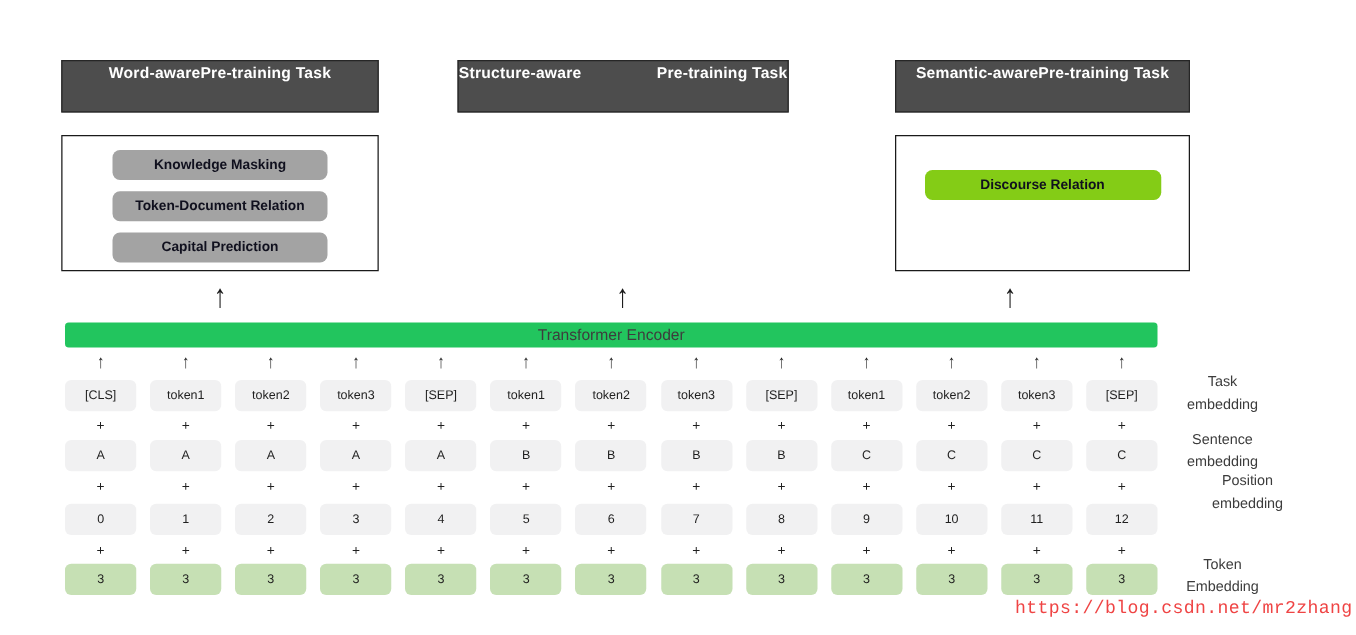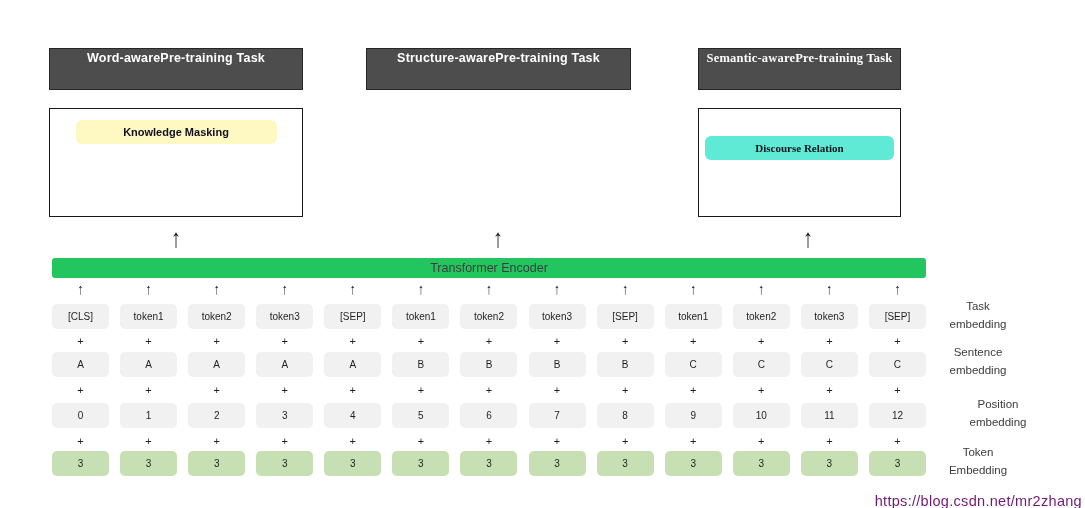--- a/index.html
+++ b/index.html
@@ -19,33 +19,33 @@
     text-align:center;display:flex;flex-direction:row;justify-content:center;
     letter-spacing:.2px;
   }
   .task-body{
     position:absolute;top:108px;height:109px;
     background:#ffffff;border:1.6px solid #1a1a1a;
     box-sizing:border-box;
     display:flex;flex-direction:column;align-items:center;
   }
   .hdr-word,.body-word{left:49px;width:254px;}
-  .hdr-structure,.body-structure{left:366px;width:265px;}
-  .hdr-semantic,.body-semantic{left:698px;width:203px;font-family:Liberation Serif, serif;}
+  .hdr-structure,.body-structure{left:366px;width:265px;justify-content:space-between;}
+  .hdr-semantic,.body-semantic{left:716px;width:236px;}
   .body-word{padding-top:11px;}
   .body-structure,.body-semantic{padding-top:27px;}
   .pill{
     height:24px;border-radius:6px;
     display:flex;align-items:center;justify-content:center;
     font-size:11px;font-weight:bold;color:#10101e;
     flex:0 0 auto;
   }
-  .body-word .pill{width:201px;margin-bottom:9px;background:#fef9c3;}
+  .body-word .pill{width:172px;margin-bottom:9px;background:#a3a3a3;}
   .body-structure .pill{width:189px;margin-bottom:7px;background:#FFE699;}
-  .body-semantic .pill{width:189px;margin-bottom:7px;background:#5eead4;}
+  .body-semantic .pill{width:189px;margin-bottom:7px;background:#84cc16;}
   
   .big-arrow{
     position:absolute;top:223px;height:30px;width:30px;
     font-size:21px;color:#1a1a1a;text-align:center;line-height:30px;
     transform:scaleY(1.25);
   }
   .arrow-word{left:161px;}
   .arrow-structure{left:483px;}
   .arrow-semantic{left:793px;}
   
@@ -80,39 +80,41 @@
   .row-position{top:403px;}
   .seprow-3{top:433px;}
   .row-task{top:451px;}
   
   .row-label{
     position:absolute;left:926px;width:104px;
     text-align:center;font-size:11.5px;color:#3c3c3c;line-height:1.6;
   }
   .lbl-token{top:297px;}
   .lbl-sentence{top:343px;}
-  .lbl-position{top:395px;padding-left:20px;}
+  .lbl-position{top:376px;padding-left:20px;}
   .lbl-task{top:443px;}
   
   .watermark{
-    position:absolute;right:3px;top:493px;
-    font-size:14.5px;color:#701a75;letter-spacing:.3px;
+    position:absolute;right:3px;top:479px;
+    font-size:14.5px;color:#ef4444;letter-spacing:.3px;font-family:Liberation Mono, monospace;
   }
 </style>
 </head>
 <body>
 
 <div class="canvas">
 
   <div class="task-header hdr-word">
     <div>Word-aware</div>
     <div>Pre-training Task</div>
   </div>
   <div class="task-body body-word">
       <div class="pill">Knowledge Masking</div>
+      <div class="pill">Token-Document Relation</div>
+      <div class="pill">Capital Prediction</div>
     </div>
   <div class="big-arrow arrow-word">↑</div>
 
   <div class="task-header hdr-structure">
     <div>Structure-aware</div>
     <div>Pre-training Task</div>
   </div>
   <div class="big-arrow arrow-structure">↑</div>
 
   <div class="task-header hdr-semantic">

